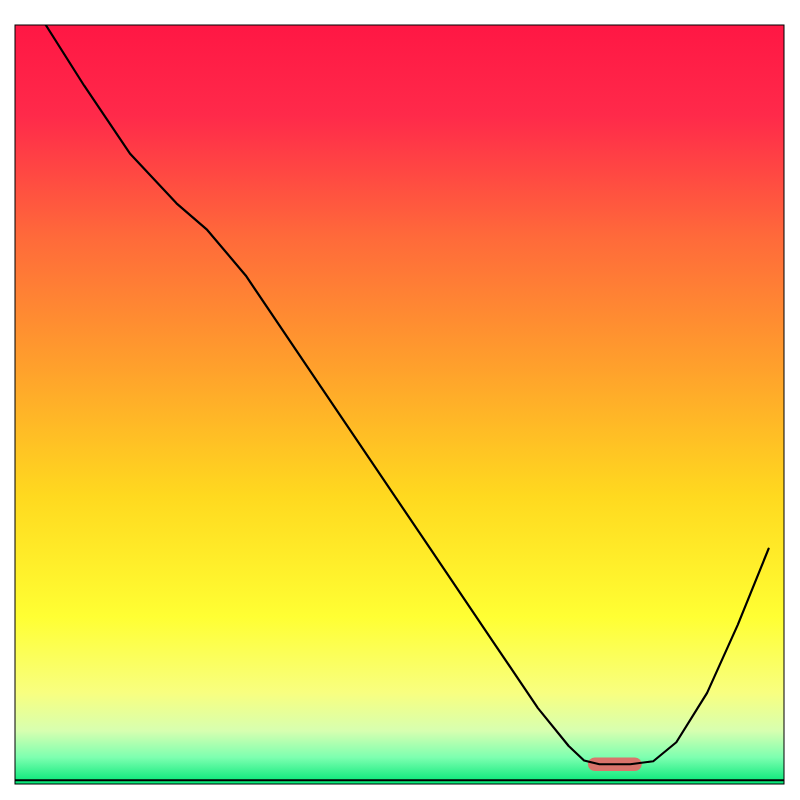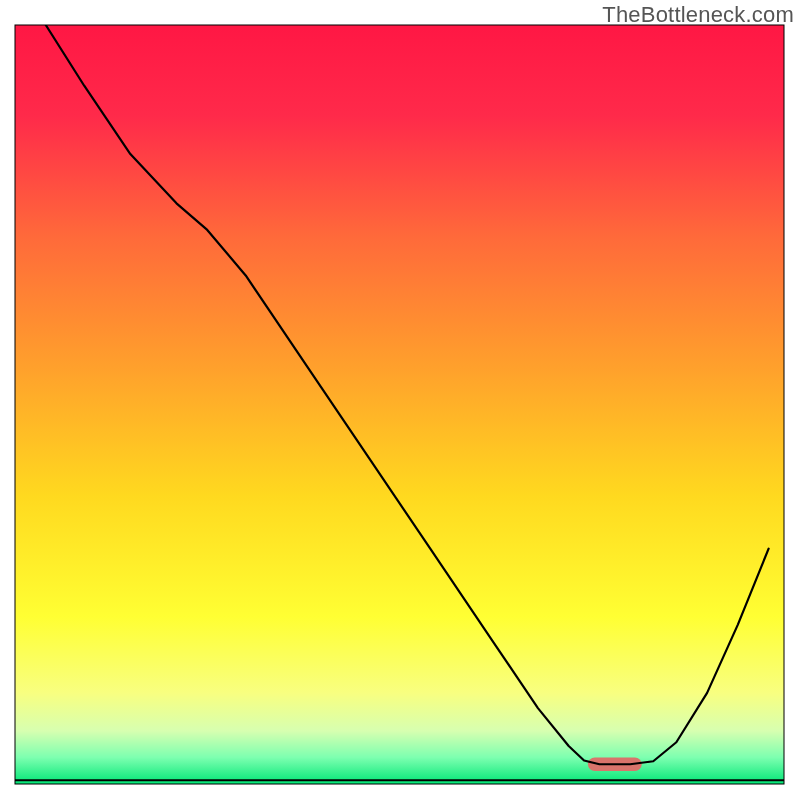--- a/index.html
+++ b/index.html
@@ -28,21 +28,20 @@
   svg.plot {
     position: absolute;
     top: 0;
     left: 0;
   }
 </style>
 </head>
 <body>
 
 <div class="chart-container">
-  <div class="watermark">TheBottleneck.com</div>
   <svg class="plot" width="800" height="800" viewBox="0 0 800 800">
     <defs>
       <linearGradient id="bg-grad" x1="0" y1="0" x2="0" y2="1">
           <stop offset="0%" stop-color="#ff1744"></stop>
           <stop offset="12%" stop-color="#ff2a4a"></stop>
           <stop offset="28.000000000000004%" stop-color="#ff6a3a"></stop>
           <stop offset="45%" stop-color="#ffa02c"></stop>
           <stop offset="62%" stop-color="#ffd91f"></stop>
           <stop offset="78%" stop-color="#ffff33"></stop>
           <stop offset="88%" stop-color="#f8ff80"></stop>

